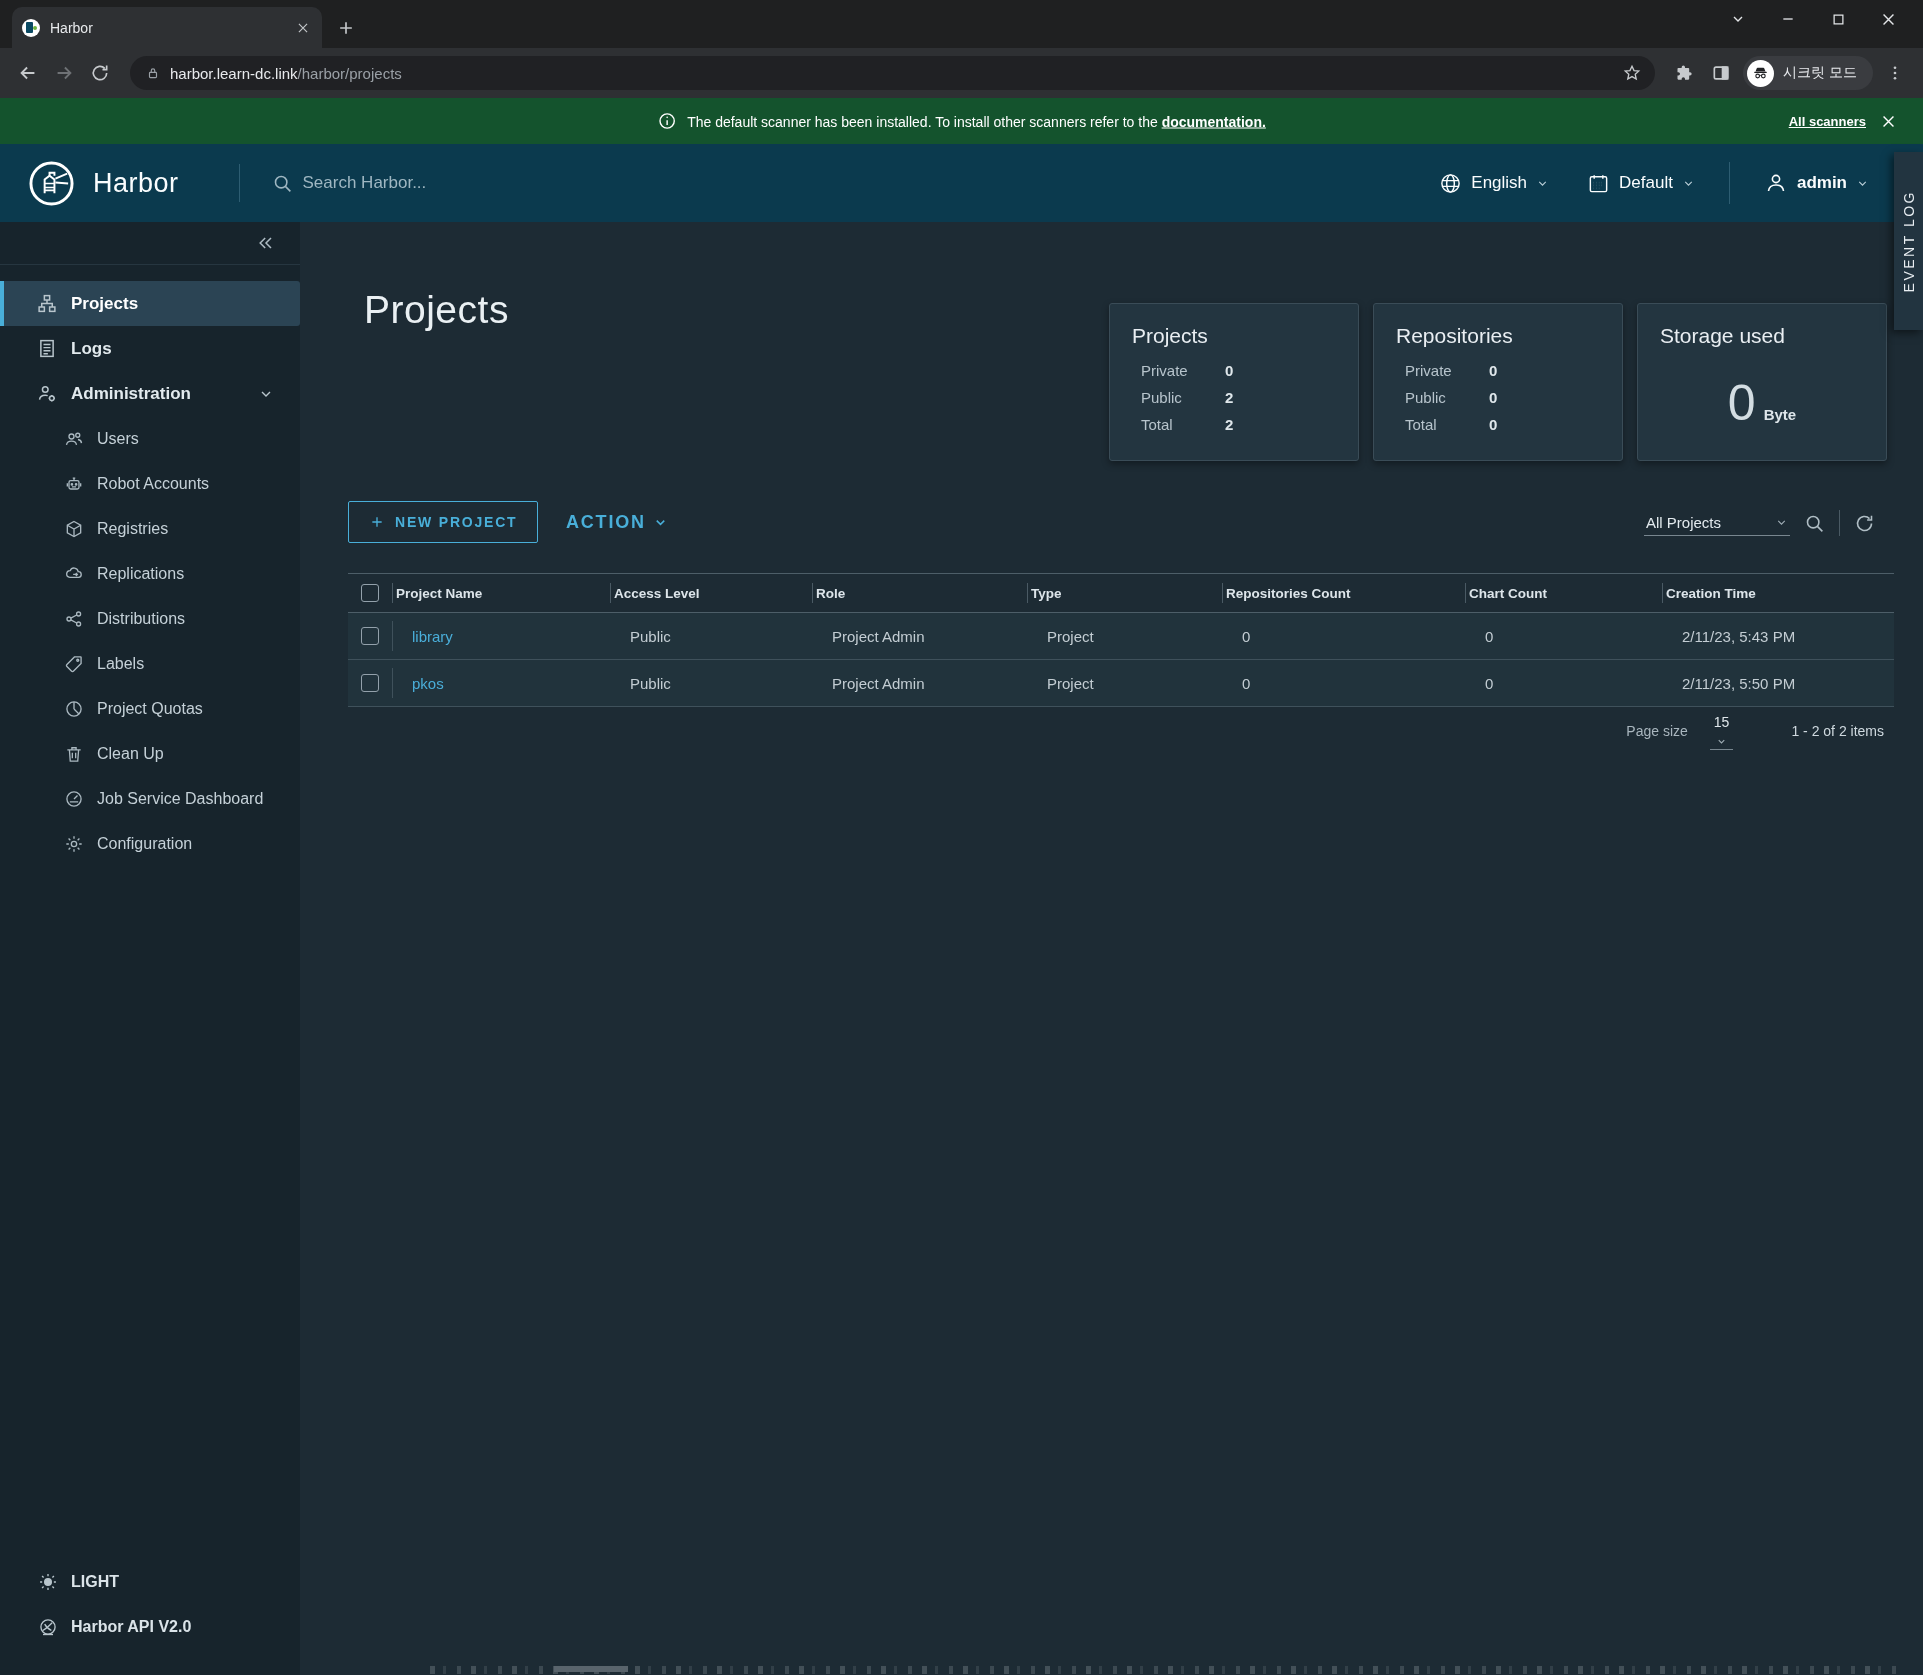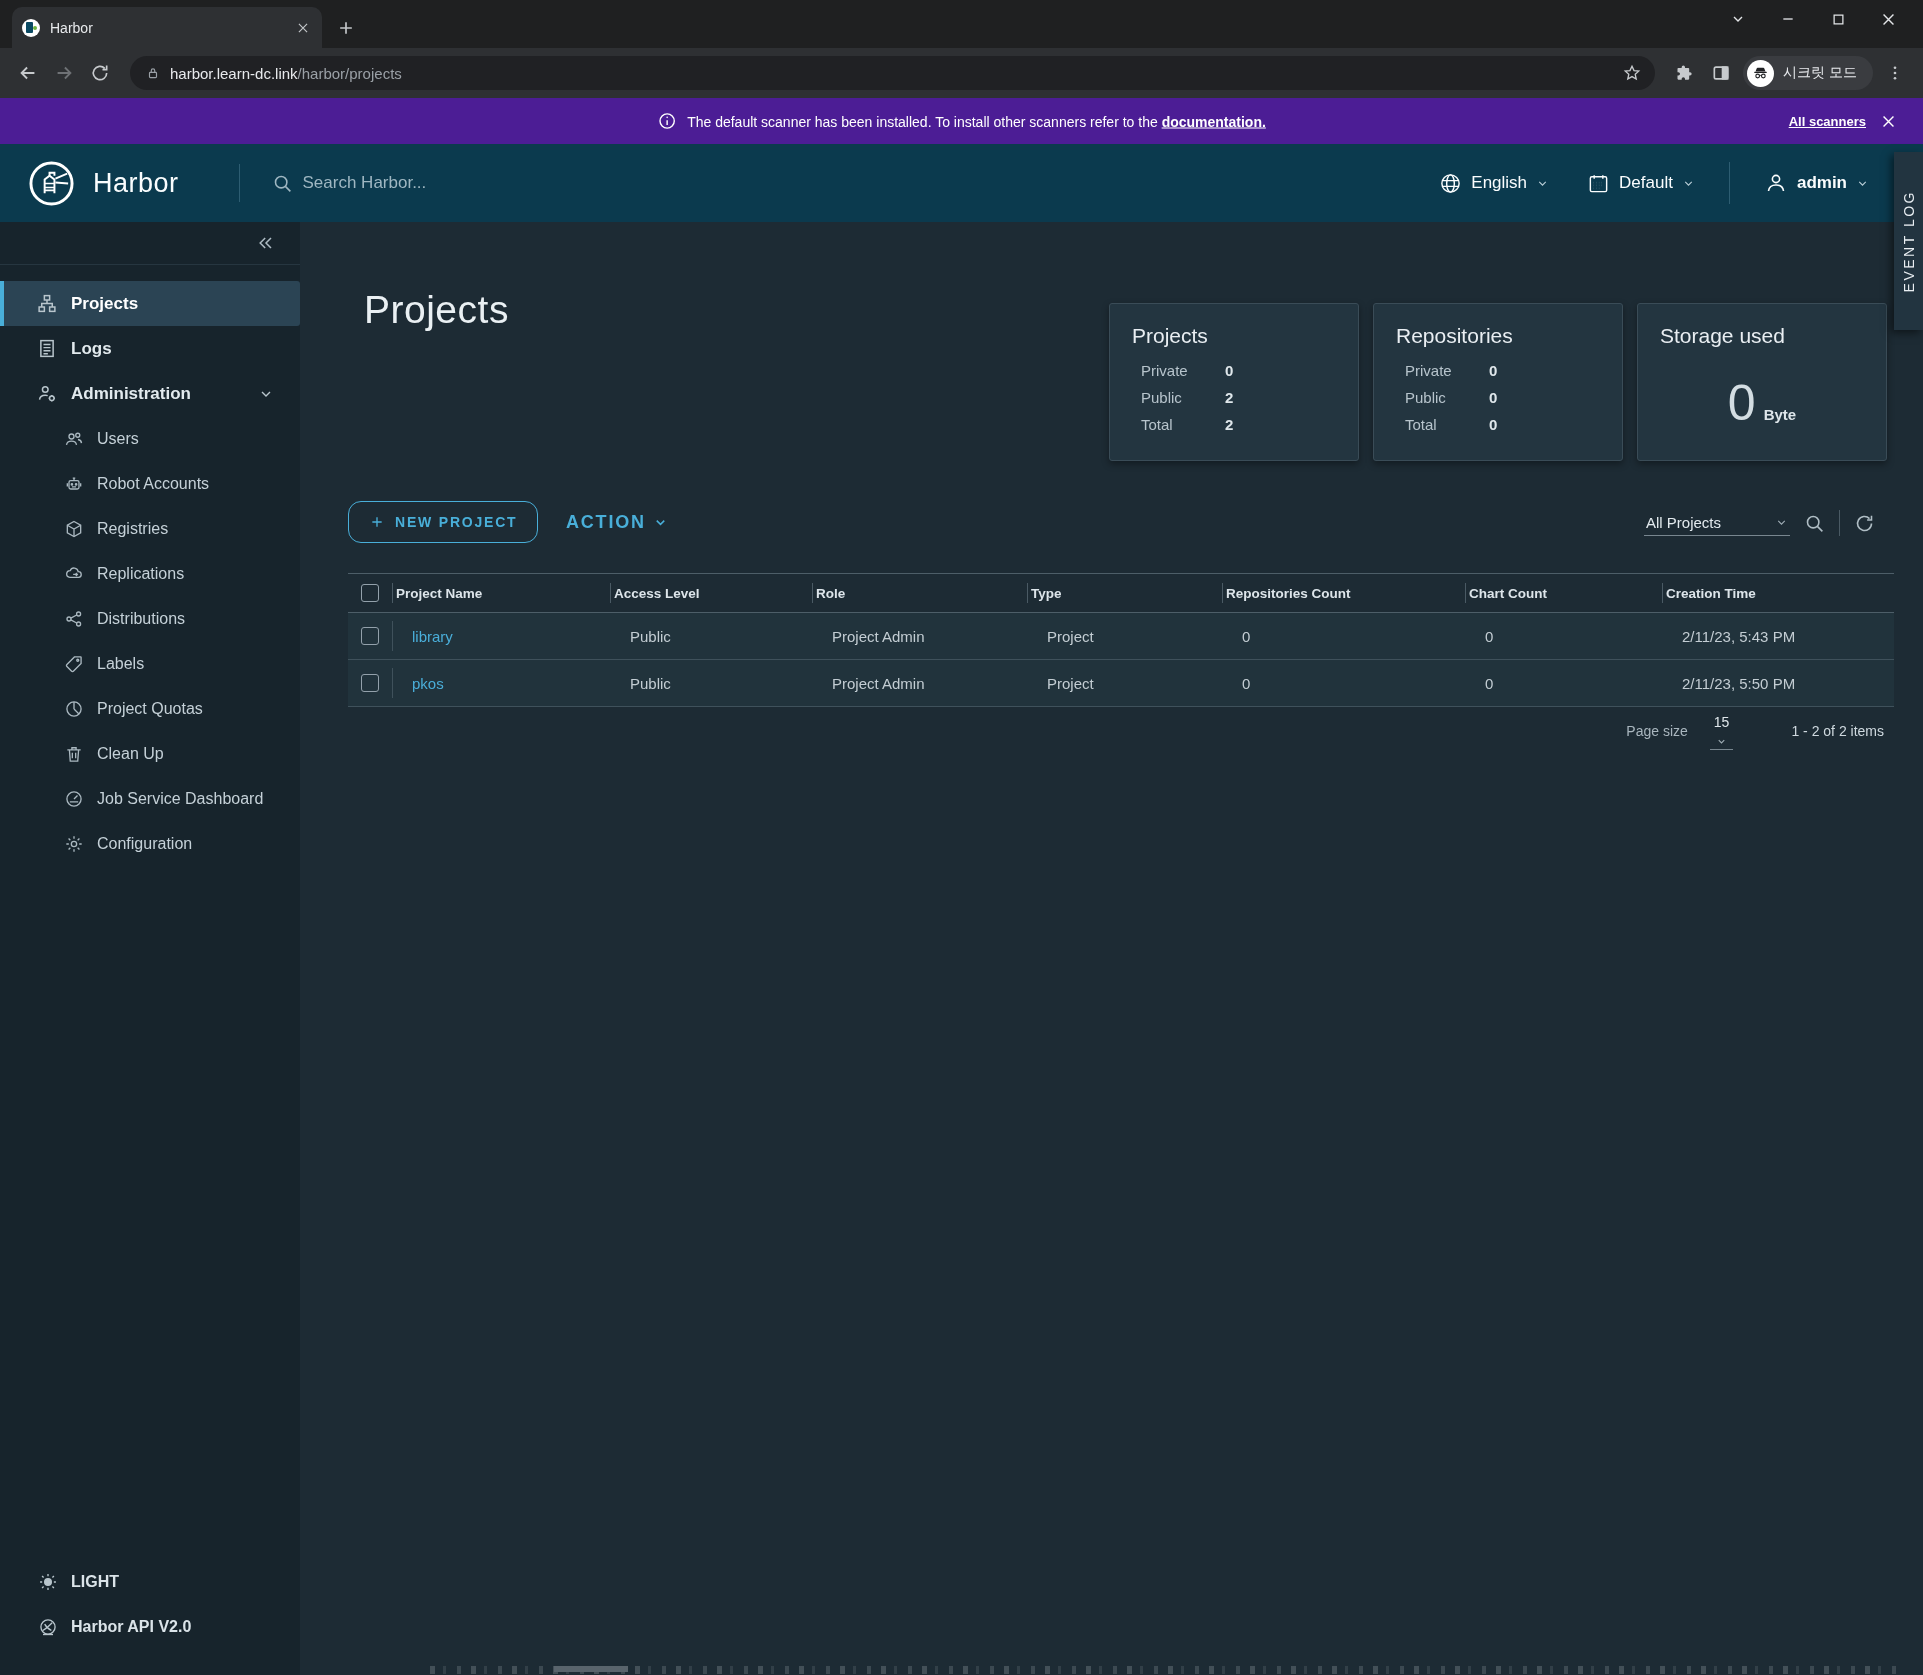--- a/index.html
+++ b/index.html
@@ -27,21 +27,21 @@
     align-items:center;padding:0 8px 0 16px;font-size:15px;color:#e8eaed;}
   .urlbar .lock{color:#9aa0a6;margin-right:10px;}
   .url-path{color:#9aa0a6;}
   .urlbar .spacer{flex:1;}
   .star{color:#c7cacd;margin-right:6px;}
   .inc-badge{height:34px;border-radius:17px;background:#3a3c40;display:flex;align-items:center;gap:9px;
     padding:0 16px 0 4px;color:#e8eaed;font-size:14px;}
   .inc-circle{width:27px;height:27px;border-radius:50%;background:#fff;display:flex;align-items:center;justify-content:center;color:#202124;}
 
   
-  .banner{position:relative;height:46px;background:#4c1d95;color:#fff;font-size:14px;}
+  .banner{position:relative;height:46px;background:#14532d;color:#fff;font-size:14px;}
   .banner-msg{position:absolute;left:50%;top:50%;transform:translate(-50%,-50%);
     display:flex;align-items:center;gap:11px;white-space:nowrap;}
   .banner-link{font-weight:bold;text-decoration:underline;color:#fff;}
   .banner-right{position:absolute;right:26px;top:0;height:100%;display:flex;align-items:center;gap:14px;}
   .allscanners{font-weight:bold;font-size:13px;text-decoration:underline;color:#fff;}
   .banner-x{color:#fff;}
 
   
   .appheader{height:78px;background:#0b3a4e;display:flex;align-items:center;color:#fafdfe;}
   .logo{margin-left:28px;}
@@ -85,21 +85,21 @@
     border-radius:3px;box-shadow:0 3px 7px rgba(0,0,0,.38);padding:14px 22px;}
   .card-title{font-size:21px;font-weight:400;color:#e9eef2;margin:6px 0 14px;}
   .crow{display:flex;margin-top:10px;font-size:15px;color:#b7c4cc;margin-left:9px;}
   .crow .cl{width:84px;}
   .crow .cv{font-weight:bold;color:#dfe7eb;}
   .storage-big{display:flex;align-items:baseline;justify-content:center;margin-top:26px;gap:8px;}
   .storage-big .n{font-size:50px;font-weight:300;color:#d3dde2;}
   .storage-big .u{font-size:15px;font-weight:bold;color:#dfe7eb;}
 
   .btn-new{position:absolute;left:48px;top:279px;height:42px;box-sizing:border-box;display:flex;align-items:center;
-    gap:10px;padding:0 20px;border:1px solid #49afd9;border-radius:13px;color:#49afd9;background:transparent;
+    gap:10px;padding:0 20px;border:1px solid #49afd9;border-radius:2px;color:#49afd9;background:transparent;
     font-size:14px;font-weight:600;letter-spacing:1.8px;cursor:pointer;}
   .btn-action{position:absolute;left:266px;top:279px;height:42px;display:flex;align-items:center;gap:7px;
     color:#49afd9;font-size:18px;font-weight:600;letter-spacing:1.8px;cursor:pointer;}
 
   .filterbar{position:absolute;top:284px;right:48px;display:flex;align-items:center;gap:14px;height:34px;}
   .filter-select{display:flex;align-items:center;width:142px;border-bottom:1px solid #78868f;
     padding:4px 2px;color:#e3eaee;font-size:15px;}
   .filter-select .fs-label{flex:1;}
   .fbtn{color:#b0bec5;}
   .fdiv{width:1px;height:26px;background:#4a5a64;}

